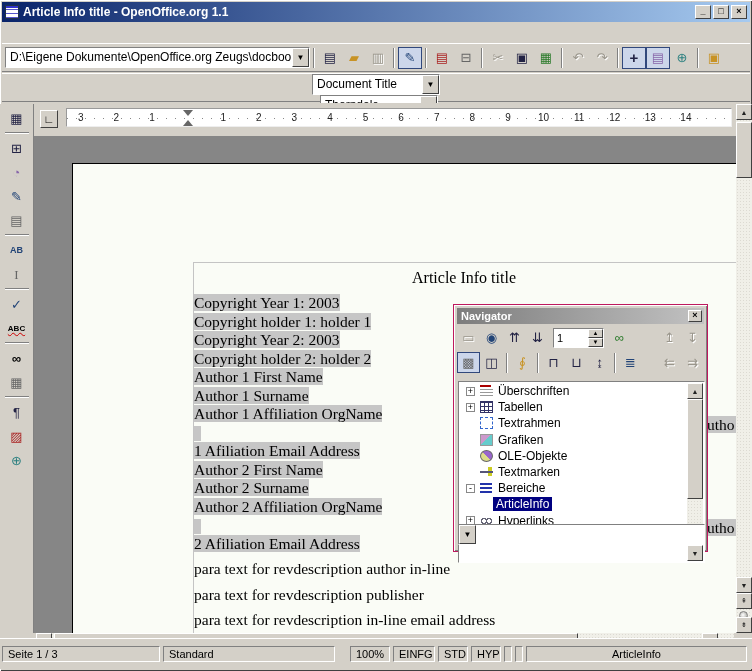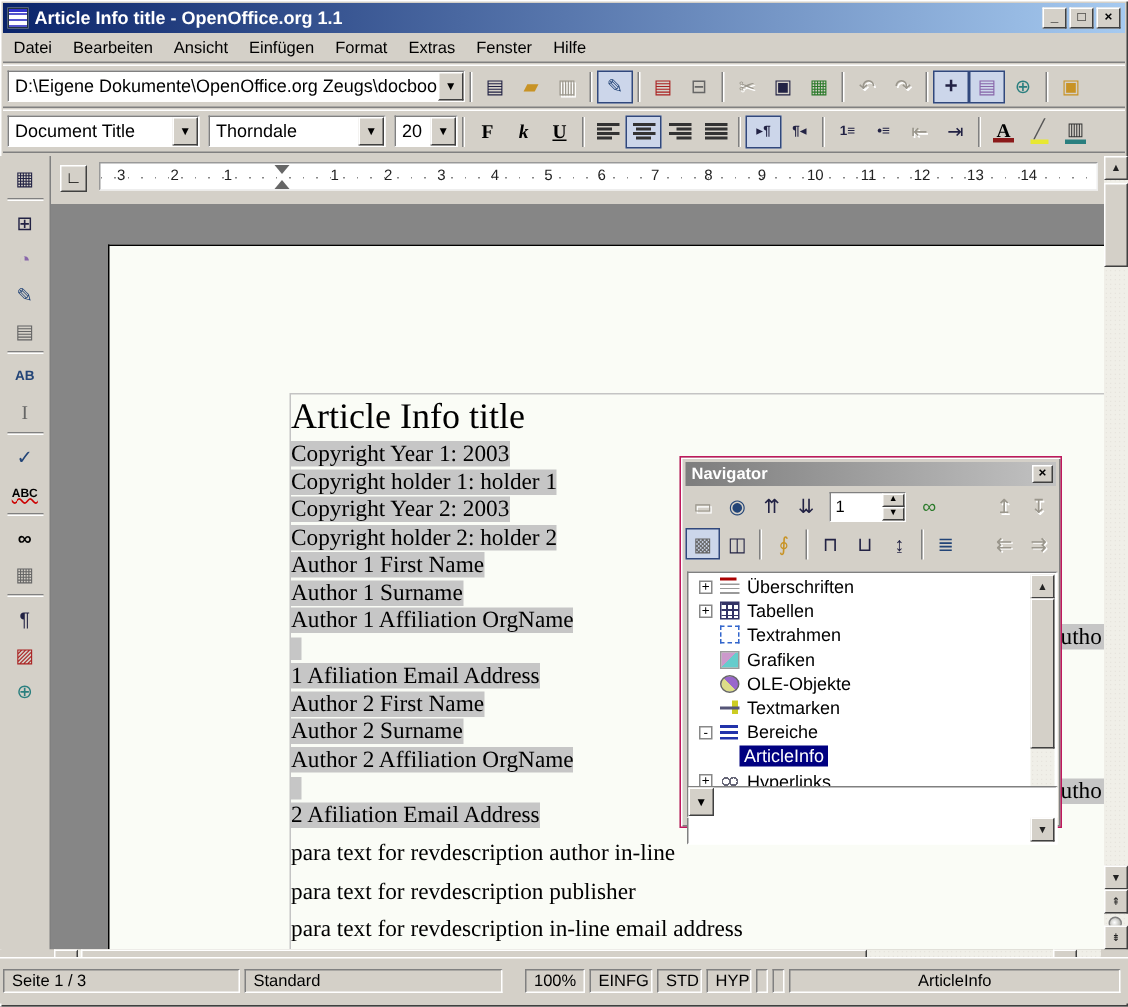--- a/index.html
+++ b/index.html
@@ -16,21 +16,21 @@
   .wbtn{width:16px;height:14px;background:#d4d0c8;border:1px solid;border-color:#fff #404040 #404040 #fff;
     font-size:9px;line-height:11px;text-align:center;margin-left:2px;flex:none;font-weight:bold;}
   
   .menubar{position:absolute;left:2px;top:22px;right:2px;height:20px;display:flex;align-items:center;
     border-bottom:1px solid #808080;background:#d4d0c8;}
   .menuitem{padding:2px 7px;white-space:nowrap;}
   
   .bar{position:absolute;left:2px;right:2px;display:flex;align-items:center;background:#d4d0c8;
     border-top:1px solid #fff;border-bottom:1px solid #808080;padding:0 3px;}
   .fnbar{top:43px;height:29px;}
-  .objbar{top:73px;height:29px;}
+  .objbar{top:73px;height:29px;flex-direction:column;}
   .sep{width:2px;height:20px;border-left:1px solid #808080;border-right:1px solid #fff;margin:0 3px;flex:none;}
   .btn{width:24px;height:22px;display:flex;align-items:center;justify-content:center;flex:none;
     background:transparent;border:1px solid transparent;padding:0;font-family:inherit;}
   .btn .g{font-size:13px;line-height:1;}
   .btn.pressed{border:1px solid #31487c;background:#ccd6ea;}
   .btn.disabled .g{color:#9a968c;text-shadow:1px 1px 0 #fff;}
   .g.c-navy{color:#224;} .g.c-blue{color:#247;} .g.c-red{color:#a22;} .g.c-amber{color:#c89325;}
   .g.c-teal{color:#2a7f7f;} .g.c-green{color:#2a7a2a;} .g.c-purple{color:#86a;} .g.c-grey{color:#666;}
   .g.small{font-size:9px;font-weight:bold;}
   
@@ -72,21 +72,21 @@
   .hsep{height:2px;width:24px;border-top:1px solid #808080;border-bottom:1px solid #fff;margin:2px auto;flex:none;}
   
   .docarea{position:absolute;left:34px;top:136px;width:702px;height:497px;overflow:hidden;
     background-color:#868686;
     background-image:radial-gradient(circle,#949494 14%,transparent 16%);background-size:4px 4px;}
   .page{position:absolute;left:38px;top:27px;width:700px;height:700px;background:#fafcf6;
     border-top:1px solid #000;border-left:1px solid #000;}
   .tbound{position:absolute;left:120px;top:98px;width:800px;height:640px;border:1px solid #c4c4c4;}
   .textblock{position:absolute;left:121px;top:99px;width:540px;
     font-family:"Liberation Serif","DejaVu Serif",serif;font-size:15.5px;color:#000;}
-  .heading{height:31px;line-height:30px;font-size:24px;white-space:nowrap;}
+  .heading{height:31px;line-height:30px;text-align:center;font-size:16px;white-space:nowrap;}
   .dline{height:18.5px;line-height:18.5px;white-space:nowrap;}
   .dline .hl{background:#c6c6c6;}
   .dline .stub{display:inline-block;width:7px;height:15px;vertical-align:middle;}
   .dline.para{margin-top:7px;}
   .fragment{position:absolute;width:30px;height:17px;background:#c6c6c6;overflow:hidden;
     font-family:"Liberation Serif","DejaVu Serif",serif;font-size:15.5px;line-height:17px;}
   .frag1{left:673px;top:280px;}
   .frag2{left:673px;top:383px;}
   
   .sbtn{position:absolute;background:#d4d0c8;border:1px solid;border-color:#fff #404040 #404040 #fff;
@@ -156,30 +156,20 @@
 <div class="window">
 
   <div class="titlebar">
     <span class="appicon"></span>
     <span class="titletext">Article Info title - OpenOffice.org 1.1</span>
     <span class="wbtn">_</span>
     <span class="wbtn">□</span>
     <span class="wbtn">×</span>
   </div>
 
-  <div class="menubar">
-    <span class="menuitem">Datei</span>
-    <span class="menuitem">Bearbeiten</span>
-    <span class="menuitem">Ansicht</span>
-    <span class="menuitem">Einfügen</span>
-    <span class="menuitem">Format</span>
-    <span class="menuitem">Extras</span>
-    <span class="menuitem">Fenster</span>
-    <span class="menuitem">Hilfe</span>
-  </div>
 
   <div class="bar fnbar">
     <div class="combo" style="width:305px">
       <span class="cval" style="font-size:12px">D:\Eigene Dokumente\OpenOffice.org Zeugs\docbook_ter</span>
       <span class="dropbtn">▼</span>
     </div>
     <span class="sep"></span>
     <button class="btn">
         <span class="g c-navy">▤</span>
       </button>

